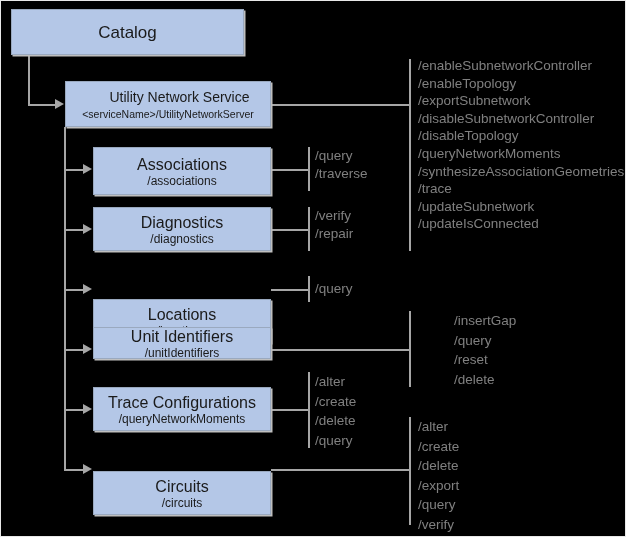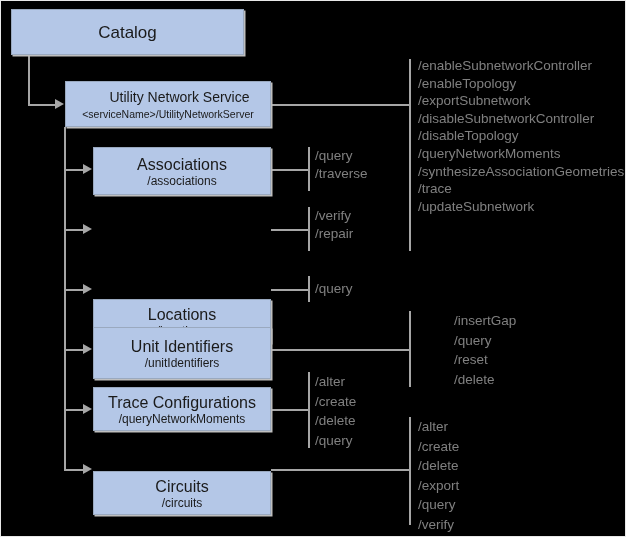--- a/index.html
+++ b/index.html
@@ -117,39 +117,44 @@
   <div class="oplist" style="left:417px; top:56px;">
     <div class="op">/enableSubnetworkController</div>
     <div class="op">/enableTopology</div>
     <div class="op">/exportSubnetwork</div>
     <div class="op">/disableSubnetworkController</div>
     <div class="op">/disableTopology</div>
     <div class="op">/queryNetworkMoments</div>
     <div class="op">/synthesizeAssociationGeometries</div>
     <div class="op">/trace</div>
     <div class="op">/updateSubnetwork</div>
+    <div class="op">/updateIsConnected</div>
   </div>
 
   <div class="vline" style="left:63px; top:126px; height:342px;"></div>
 
   <div class="hline" style="left:63px; top:168px; width:20px;"></div>
   <div class="arrow" style="left:82px; top:163px;"></div>
   <div class="node" style="left:92px; top:146px; width:178px; height:48px;">
     <div class="title">Associations</div>
     <div class="sub">/associations</div>
   </div>
   <div class="hline" style="left:270px; top:168px; width:38px;"></div>
   <div class="bracket" style="left:307px; top:146px; height:44px;"></div>
   <div class="oplist" style="left:314px; top:146px;">
     <div class="op">/query</div>
     <div class="op">/traverse</div>
   </div>
 
   <div class="hline" style="left:63px; top:228px; width:20px;"></div>
   <div class="arrow" style="left:82px; top:223px;"></div>
+  <div class="node" style="left:92px; top:206px; width:178px; height:44px;">
+    <div class="title">Diagnostics</div>
+    <div class="sub">/diagnostics</div>
+  </div>
   <div class="hline" style="left:270px; top:228px; width:38px;"></div>
   <div class="bracket" style="left:307px; top:206px; height:44px;"></div>
   <div class="oplist" style="left:314px; top:206px;">
     <div class="op">/verify</div>
     <div class="op">/repair</div>
   </div>
 
   <div class="hline" style="left:63px; top:288px; width:20px;"></div>
   <div class="arrow" style="left:82px; top:283px;"></div>
   <div class="node" style="left:92px; top:266px; width:178px; height:44px;margin-top:32px;">
@@ -157,21 +162,21 @@
     <div class="sub">/locations</div>
   </div>
   <div class="hline" style="left:270px; top:288px; width:38px;"></div>
   <div class="bracket" style="left:307px; top:275px; height:26px;"></div>
   <div class="oplist" style="left:314px; top:279px;">
     <div class="op">/query</div>
   </div>
 
   <div class="hline" style="left:63px; top:348px; width:20px;"></div>
   <div class="arrow" style="left:82px; top:343px;"></div>
-  <div class="node" style="left:92px; top:326px; width:178px; height:52px;">
+  <div class="node" style="left:92px; top:326px; width:178px; height:32px;">
     <div class="title">Unit Identifiers</div>
     <div class="sub">/unitIdentifiers</div>
   </div>
   <div class="hline" style="left:270px; top:348px; width:138px;"></div>
   <div class="bracket" style="left:408px; top:310px; height:76px;"></div>
   <div class="oplist small" style="left:417px; top:310px;margin-left:36px;">
     <div class="op">/insertGap</div>
     <div class="op">/query</div>
     <div class="op">/reset</div>
     <div class="op">/delete</div>

